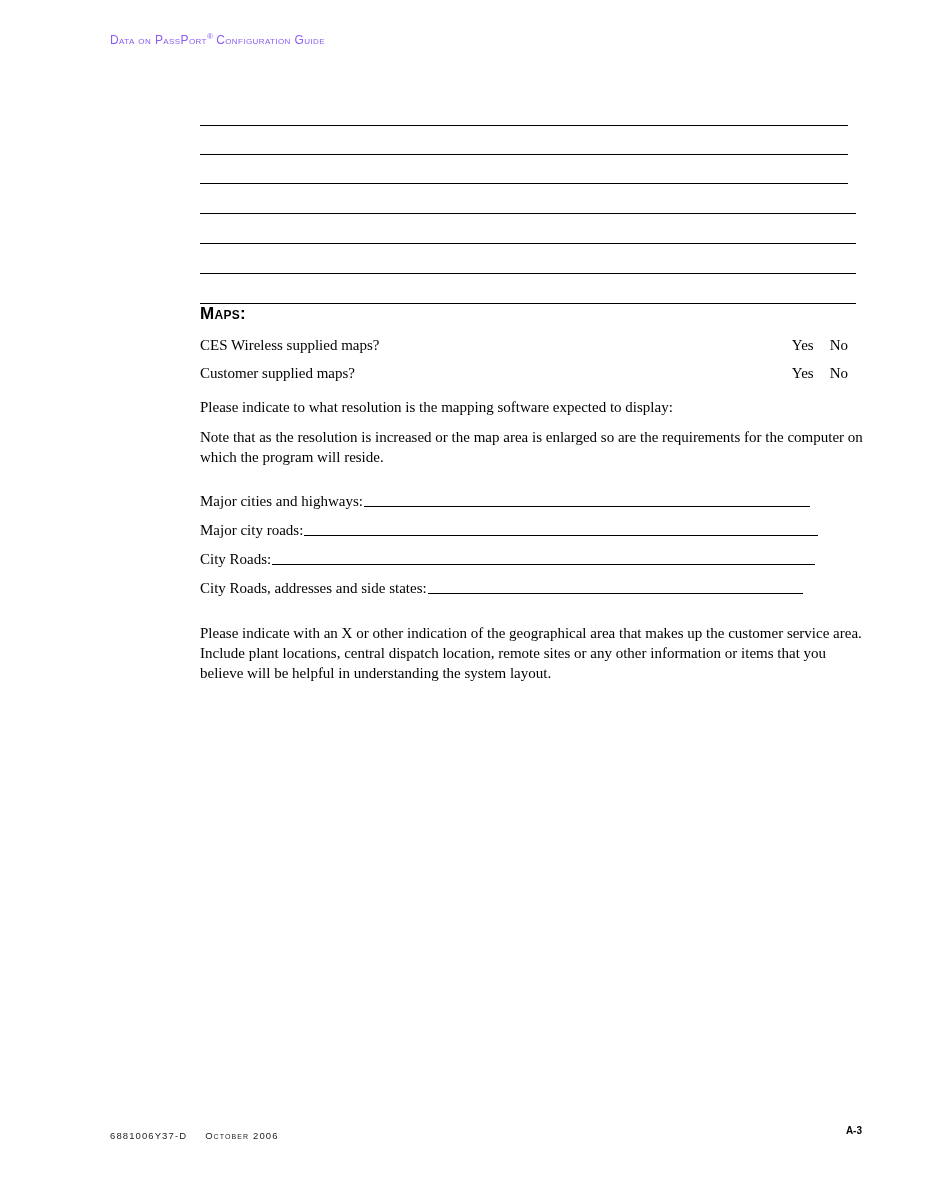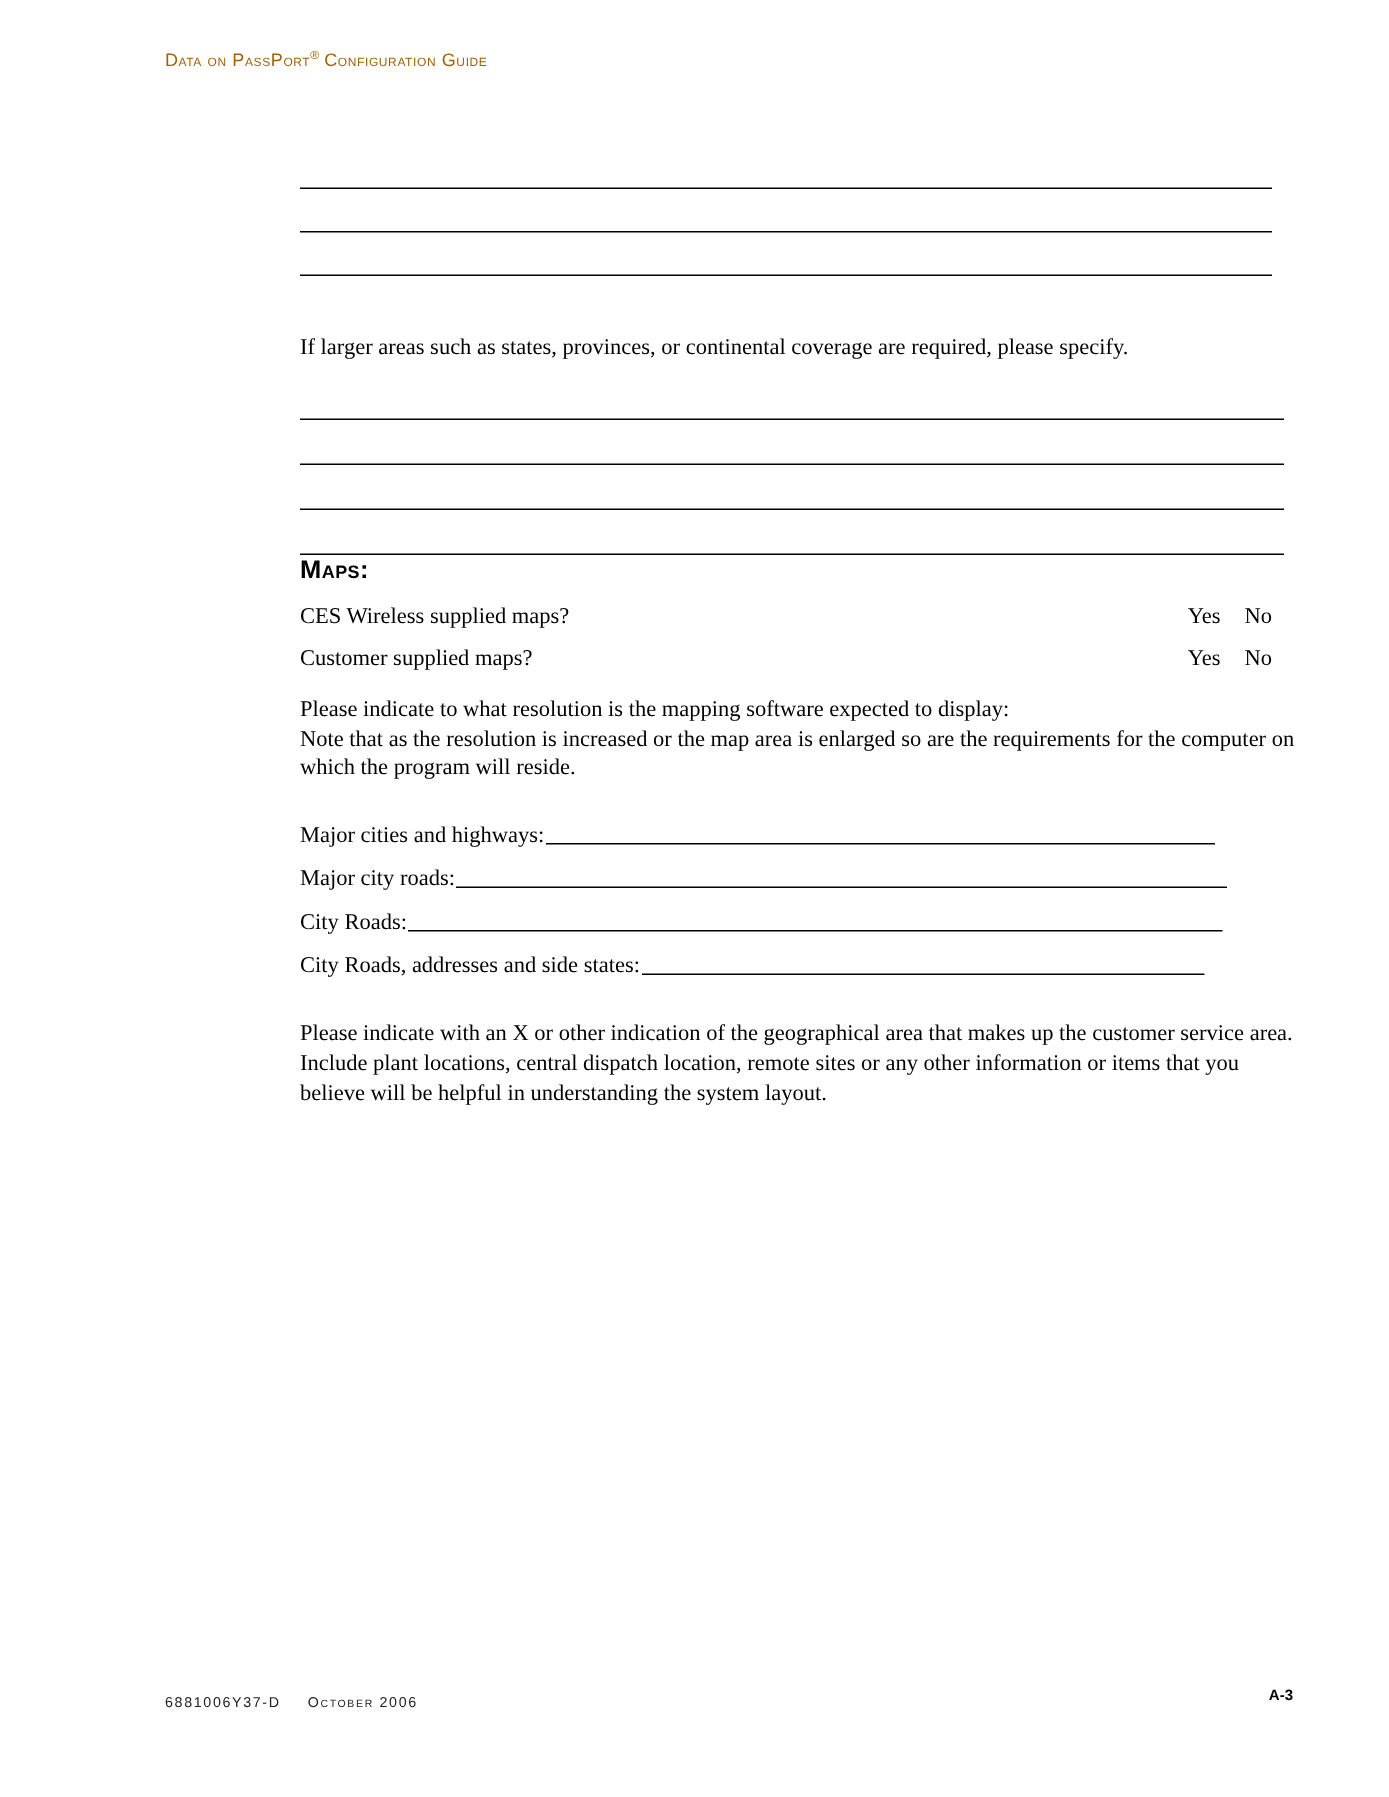--- a/index.html
+++ b/index.html
@@ -16,21 +16,21 @@
 
   
   .doc-header {
     position: absolute;
     top: 32px;
     left: 110px;
     font-family: "Liberation Sans", sans-serif;
     font-variant: small-caps;
     font-size: 12px;
     letter-spacing: 0.4px;
-    color: #a16207;
+    color: #8b5cf6;
     white-space: nowrap;
   }
   .doc-header .reg {
     font-variant: normal;
     font-size: 8px;
     vertical-align: super;
   }
   .doc-header .title-rest { margin-left: 3px; }
 
   
@@ -65,21 +65,21 @@
     display: flex;
     justify-content: space-between;
     align-items: flex-start;
     height: 28px;
     margin-right: 20px;
   }
   .q-row.first { margin-top: 13px; }
   .q-options { display: inline-flex; gap: 16px; }
 
   .res-prompt { margin-top: 5px; }
-  .note-para  { }
+  .note-para  { margin-top: 10px; }
 
   .fill-rows { margin-top: 14px; }
   .fill-row {
     display: flex;
     align-items: flex-end;
     height: 29px;
   }
   .fill-line {
     flex: 1;
     border-bottom: 1px solid #000;
@@ -119,21 +119,20 @@
 <div class="doc-header">
   <span>Data on PassPort</span><span class="reg">®</span><span class="title-rest">Configuration Guide</span>
 </div>
 
 <div class="content">
 
   <div class="rule"></div>
   <div class="rule"></div>
   <div class="rule"></div>
 
-  <p class="para prompt-larger">If larger areas such as states, provinces, or continental coverage are required, please specify.</p>
 
   <div class="rule2"></div>
   <div class="rule2"></div>
   <div class="rule2"></div>
   <div class="rule2"></div>
 
   <h2 class="sc-heading maps-heading">Maps:</h2>
 
   <div class="q-row first">
     <span>CES Wireless supplied maps?</span>

